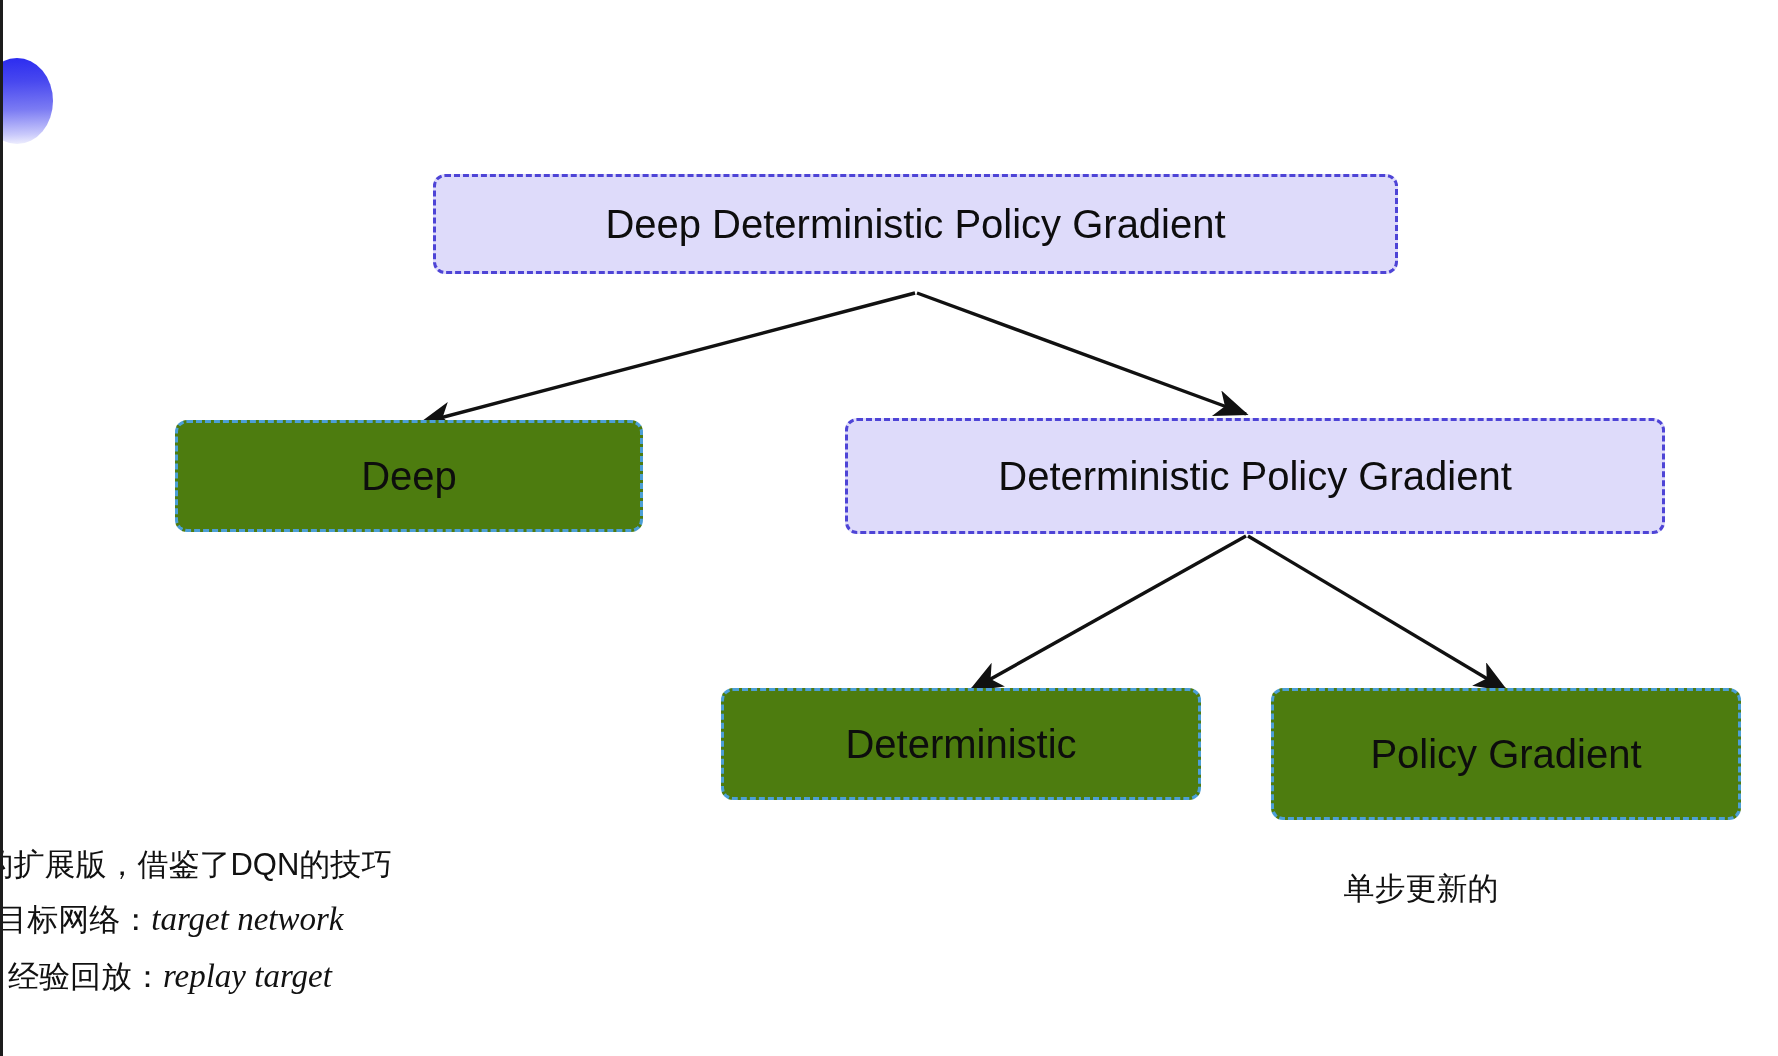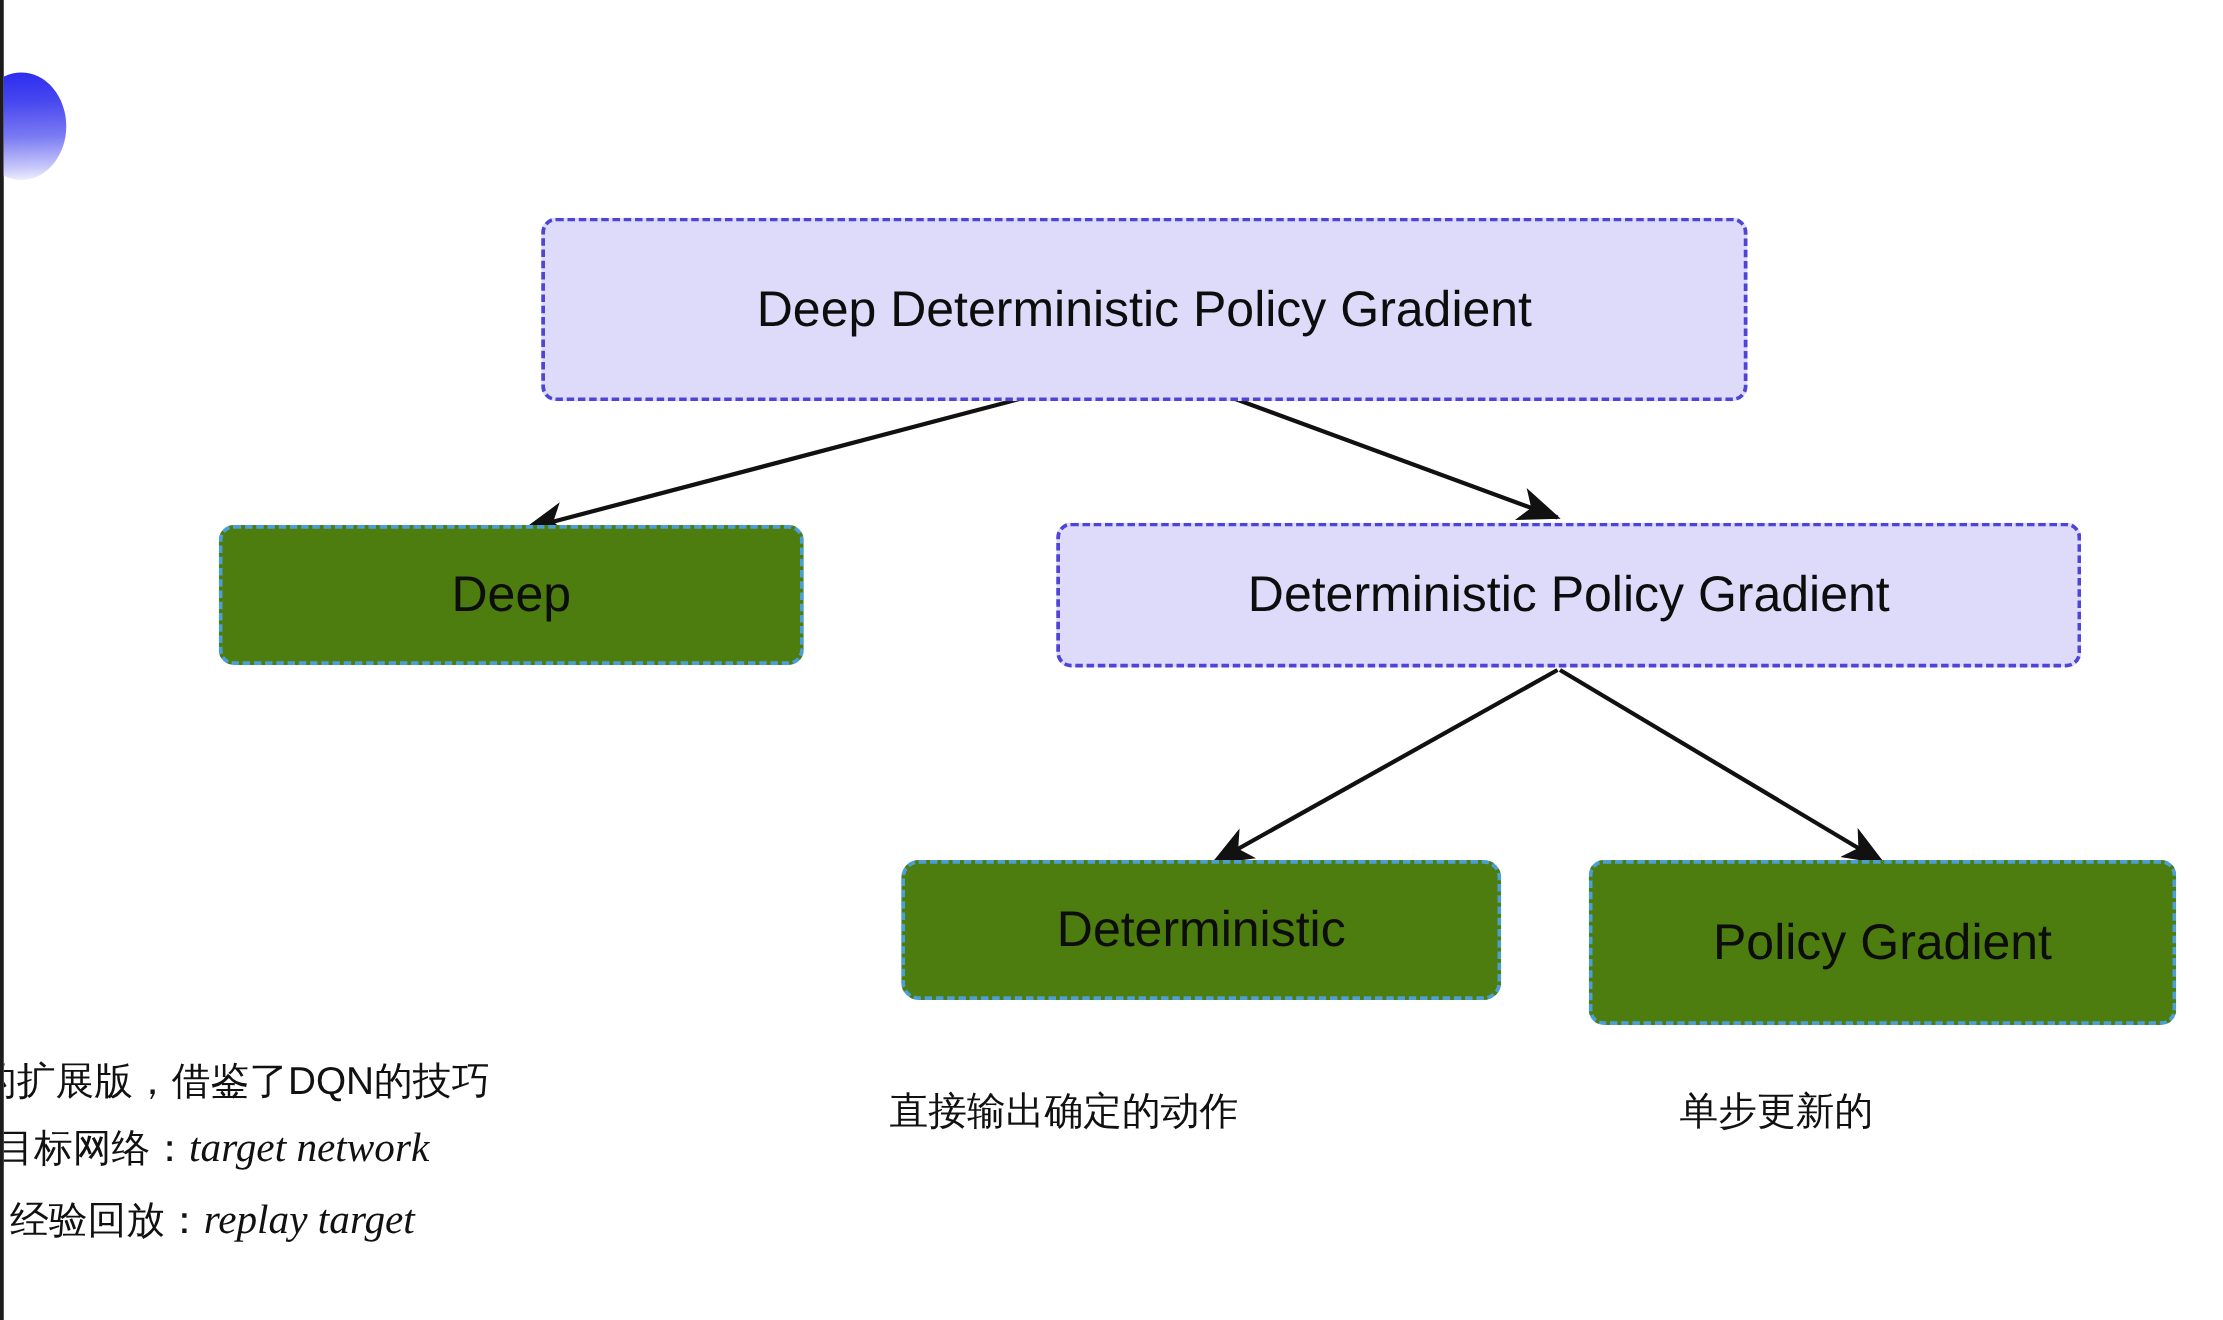--- a/index.html
+++ b/index.html
@@ -60,30 +60,30 @@
   }
   .node.purple {
     background: #dedbfa;
     border: 3px dashed #4e44d6;
   }
   .node.blue {
     background: #4d7c0f;
     border: 3px dashed #4c9fd6;
   }
 
-  #node-root      { left: 430px; top: 174px;  width: 965px; height: 147px; }
+  #node-root      { left: 430px; top: 174px;  width: 965px; height: 100px; }
   #node-root .node-label { font-size: 40px; }
 
   #node-deep      { left: 172px; top: 420px;  width: 468px; height: 112px; }
   #node-deep .node-label { font-size: 40px; }
 
   #node-dpg       { left: 842px; top: 418px;  width: 820px; height: 116px; }
   #node-dpg .node-label { font-size: 40px; }
 
-  #node-det       { left: 718px; top: 688px;  width: 480px; height: 112px; border-radius: 14px; }
+  #node-det       { left: 718px; top: 688px;  width: 480px; height: 112px; }
   #node-det .node-label { font-size: 40px; }
 
   #node-pg        { left: 1268px; top: 688px; width: 470px; height: 132px; }
   #node-pg .node-label { font-size: 40px; }
 
   
   #arrows {
     position: absolute;
     left: 0;
     top: 0;
@@ -156,20 +156,19 @@
     <span class="node-label">Policy Gradient</span>
   </div>
 
   <div class="note" id="note-left" style="left: -89.5px;">
     <span class="row">DQN的扩展版，借鉴了DQN的技巧</span>
     <span class="row indent"><span>目标网络：</span><span class="math">target network</span></span>
     <span class="row indent"><span>经验回放：</span><span class="math">replay target</span></span>
   </div>
 
   <div class="note" id="note-mid" style="left: 708.5px;">
-    <span class="row">直接输出确定的动作</span>
   </div>
 
   <div class="note" id="note-right" style="left: 1340.5px;">
     <span class="row">单步更新的</span>
   </div>
 
 </div>
 
 </body></html>

